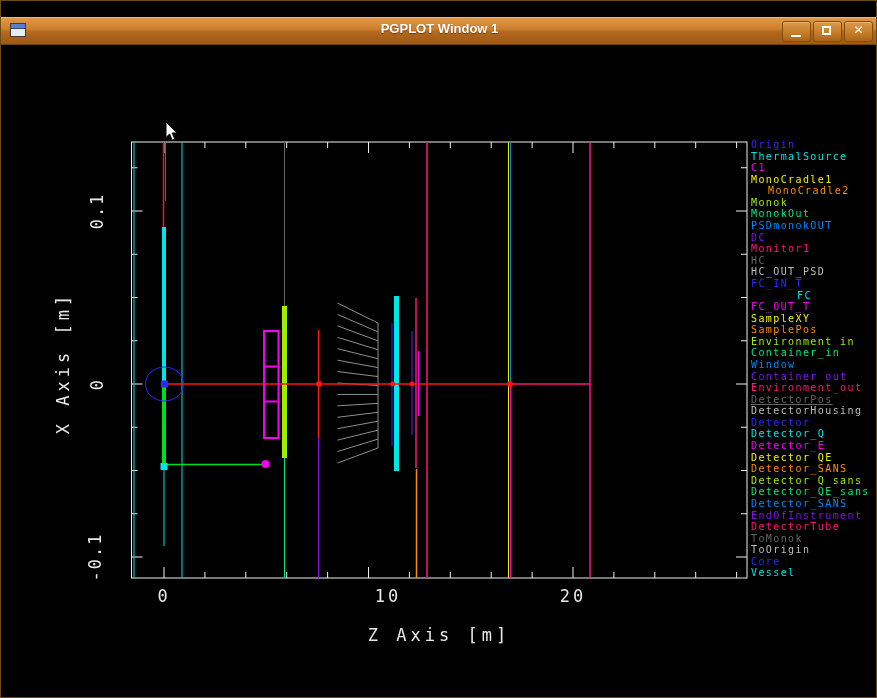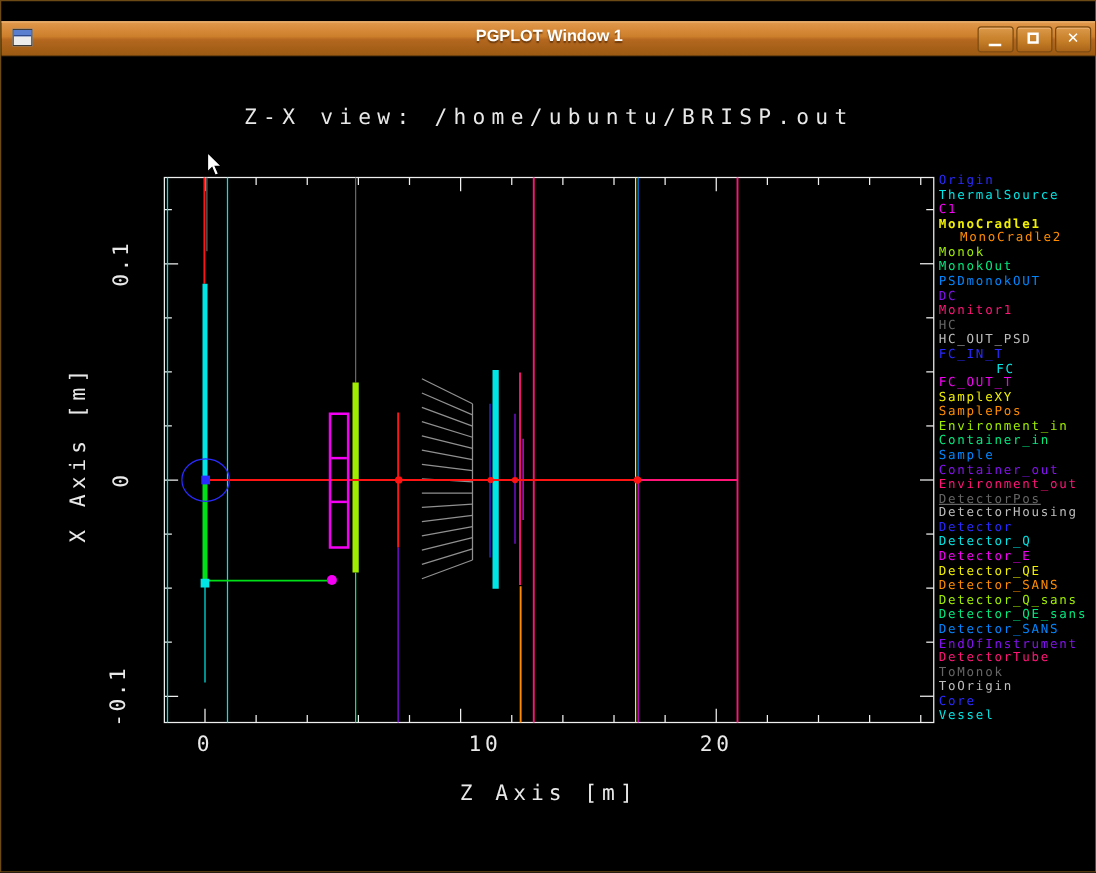--- a/index.html
+++ b/index.html
@@ -140,53 +140,52 @@
       <rect x="160" y="379.5" width="7" height="7" fill="#2a2aff"></rect>
       <rect x="159.5" y="462" width="7" height="7" fill="#00e5e5"></rect>
       <circle cx="264.5" cy="463" r="4" fill="#f500f5"></circle>
       <circle cx="318" cy="383" r="3" fill="#ff1414"></circle>
       <circle cx="391.5" cy="383" r="2.5" fill="#ff1414"></circle>
       <circle cx="411" cy="383" r="2.5" fill="#ff1414"></circle>
       <circle cx="509" cy="383" r="3" fill="#ff1414"></circle>
       <polygon points="165,121 165,136.5 168.6,133 171.2,139.3 173.8,138.1 171.2,132 176.2,132" fill="#fff" stroke="#000" stroke-width="1"></polygon>
     </svg>
 
-  <div class="ptxt plot-title">Z-X view: /home/ubuntu/BRISP.out</div>
   <div class="ptxt xlabel">Z Axis [m]</div>
   <div class="ptxt ylabel">X Axis [m]</div>
 
   <div class="ptxt xtick" style="left:163px">0</div>
   <div class="ptxt xtick" style="left:387px">10</div>
   <div class="ptxt xtick" style="left:572px">20</div>
 
   <div class="ptxt ytick" style="left:96px;top:210px">0.1</div>
   <div class="ptxt ytick" style="left:96px;top:383px">0</div>
   <div class="ptxt ytick" style="left:94px;top:556px">-0.1</div>
 
   <div class="legend" id="legend">
       <div class="legend-item" style="color: rgb(42, 42, 255);">Origin</div>
       <div class="legend-item" style="color: rgb(0, 229, 229);">ThermalSource</div>
       <div class="legend-item" style="color: rgb(245, 0, 245);">C1</div>
-      <div class="legend-item" style="color: rgb(240, 240, 0); font-weight: bold;">MonoCradle1</div>
+      <div class="legend-item" style="color: rgb(240, 240, 0);">MonoCradle1</div>
       <div class="legend-item" style="color: rgb(255, 140, 0); padding-left: 17px;">MonoCradle2</div>
       <div class="legend-item" style="color: rgb(159, 238, 0);">Monok</div>
       <div class="legend-item" style="color: rgb(0, 232, 127);">MonokOut</div>
       <div class="legend-item" style="color: rgb(0, 135, 255);">PSDmonokOUT</div>
       <div class="legend-item" style="color: rgb(132, 18, 240);">DC</div>
       <div class="legend-item" style="color: rgb(255, 21, 120);">Monitor1</div>
       <div class="legend-item" style="color: rgb(102, 102, 102);">HC</div>
       <div class="legend-item" style="color: rgb(189, 189, 189);">HC_OUT_PSD</div>
       <div class="legend-item" style="color: rgb(42, 42, 255);">FC_IN_T</div>
       <div class="legend-item" style="color: rgb(0, 229, 229); margin-left: 46px;">FC</div>
       <div class="legend-item" style="color: rgb(245, 0, 245);">FC_OUT_T</div>
       <div class="legend-item" style="color: rgb(240, 240, 0);">SampleXY</div>
       <div class="legend-item" style="color: rgb(255, 140, 0);">SamplePos</div>
       <div class="legend-item" style="color: rgb(159, 238, 0);">Environment_in</div>
       <div class="legend-item" style="color: rgb(0, 232, 127);">Container_in</div>
-      <div class="legend-item" style="color: rgb(0, 135, 255);">Sample</div>
+      <div class="legend-item" style="color: rgb(0, 135, 255);">Window</div>
       <div class="legend-item" style="color: rgb(132, 18, 240);">Container_out</div>
       <div class="legend-item" style="color: rgb(255, 21, 120);">Environment_out</div>
       <div class="legend-item" style="color: rgb(102, 102, 102); text-decoration: underline;">DetectorPos</div>
       <div class="legend-item" style="color: rgb(189, 189, 189);">DetectorHousing</div>
       <div class="legend-item" style="color: rgb(42, 42, 255);">Detector</div>
       <div class="legend-item" style="color: rgb(0, 229, 229);">Detector_Q</div>
       <div class="legend-item" style="color: rgb(245, 0, 245);">Detector_E</div>
       <div class="legend-item" style="color: rgb(240, 240, 0);">Detector_QE</div>
       <div class="legend-item" style="color: rgb(255, 140, 0);">Detector_SANS</div>
       <div class="legend-item" style="color: rgb(159, 238, 0);">Detector_Q_sans</div>

